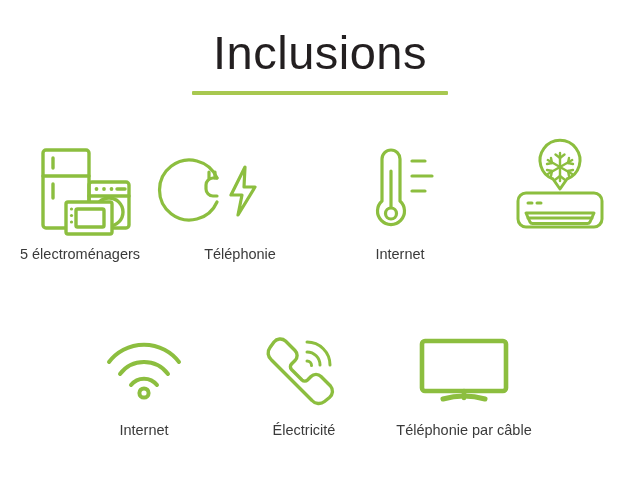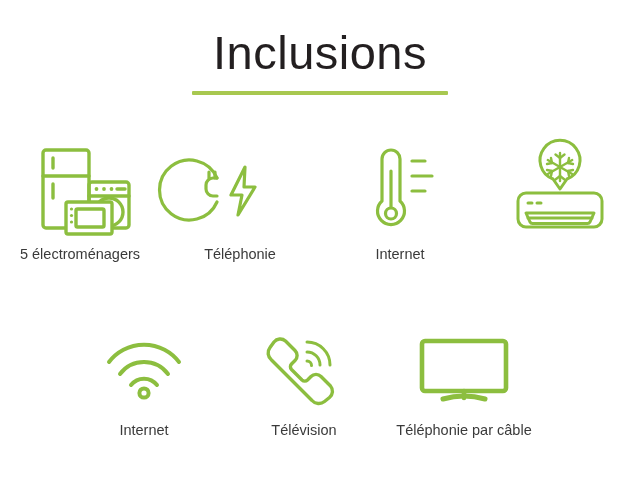--- a/index.html
+++ b/index.html
@@ -236,21 +236,21 @@
                      A9 9 0 0 1 50 69.5
                      L9.5 29
                      A9 9 0 0 1 8 16.5 Z"></path>
 
             <path d="M45 11 A23 23 0 0 1 68 34" stroke-width="3"></path>
             <path d="M45 21 A13 13 0 0 1 58 34" stroke-width="3"></path>
             <path d="M45 30 A4.5 4.5 0 0 1 49.5 34.5" stroke-width="3"></path>
           </g>
         </svg>
       </div>
-      <div class="cell-label">Télévision</div>
+      <div class="cell-label">Électricité</div>
     </div>
 
     <div class="cell">
       <div class="icon-box">
         <svg width="96" height="66" viewBox="0 0 96 66">
           <g fill="none" stroke="#8cbe3f" stroke-width="4.6" stroke-linecap="round" stroke-linejoin="round">
             <rect x="6" y="5" width="84" height="50" rx="3"></rect>
             <line x1="48" y1="55" x2="48" y2="62"></line>
             <path d="M27 63 Q48 57 69 63" stroke-width="5"></path>
           </g>

